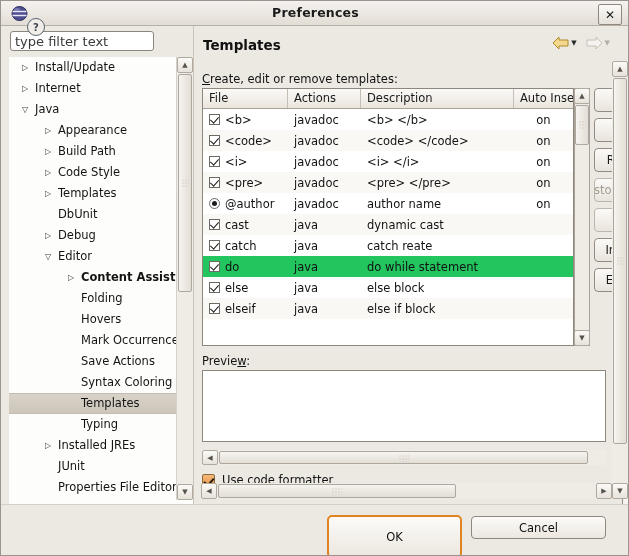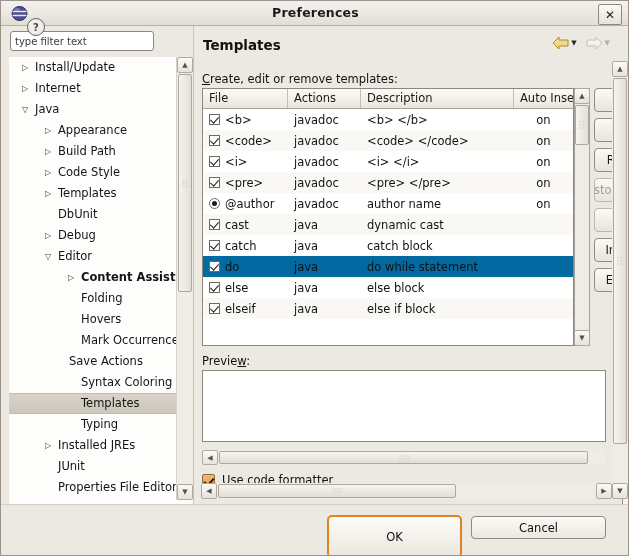--- a/index.html
+++ b/index.html
@@ -72,21 +72,21 @@
     left: 9px; top: 5px;
     width: 144px; height: 20px;
   }
   .filter-input {
     width: 100%; height: 100%;
     box-sizing: border-box;
     border: 1px solid #8a857d;
     border-radius: 3px;
     background: #ffffff;
     font-family: "DejaVu Sans", "Liberation Sans", sans-serif;
-    font-size: 10px;
+    font-size: 13px;
     color: #3a3a3a;
     padding: 1px 4px;
     outline: none;
   }
   .tree-box {
     position: absolute;
     left: 8px; top: 31px;
     width: 184px; height: 458px;
     background: #fdfdfb;
     overflow: hidden;
@@ -226,21 +226,21 @@
   }
   .th:last-child { border-right: none; }
   .trow {
     display: flex;
     height: 21px;
     align-items: center;
     box-sizing: border-box;
   }
   .trow.odd { background: #ffffff; }
   .trow.even { background: #faf8f5; }
-  .trow.hover { background: #0369a1; }
+  .trow.hover { background: #22c55e; }
   .td {
     font-size: 11.5px;
     color: #121212;
     padding-left: 6px;
     box-sizing: border-box;
     white-space: nowrap;
     overflow: hidden;
   }
   .cell-name { display: flex; align-items: center; gap: 5px; }
   .cbox {
@@ -489,21 +489,21 @@
           <div class="tree-item">
             <span class="tree-label" style="left: 72px;">Folding</span>
           </div>
           <div class="tree-item">
             <span class="tree-label" style="left: 72px;">Hovers</span>
           </div>
           <div class="tree-item">
             <span class="tree-label" style="left: 72px;">Mark Occurrences</span>
           </div>
           <div class="tree-item">
-            <span class="tree-label" style="left: 60px;">Save Actions</span>
+            <span class="tree-label" style="left: 72px;">Save Actions</span>
           </div>
           <div class="tree-item">
             <span class="tree-label" style="left: 72px;">Syntax Coloring</span>
           </div>
           <div class="tree-item selected">
             <span class="tree-label" style="left: 72px;">Templates</span>
           </div>
           <div class="tree-item">
             <span class="tree-label" style="left: 72px;">Typing</span>
           </div>
@@ -632,21 +632,21 @@
             <div class="td td-auto" style="width: 59px;"></div>
           </div>
           <div class="trow odd">
             <div class="td" style="width: 85px;">
               <div class="cell-name">
                 <span class="cbox checked"></span>
                 <span>catch</span>
               </div>
             </div>
             <div class="td " style="width: 73px;">java</div>
-            <div class="td " style="width: 153px;">catch block</div>
+            <div class="td " style="width: 153px;">catch reate</div>
             <div class="td td-auto" style="width: 59px;"></div>
           </div>
           <div class="trow hover">
             <div class="td" style="width: 85px;">
               <div class="cell-name">
                 <span class="cbox checked"></span>
                 <span>do</span>
               </div>
             </div>
             <div class="td " style="width: 73px;">java</div>

